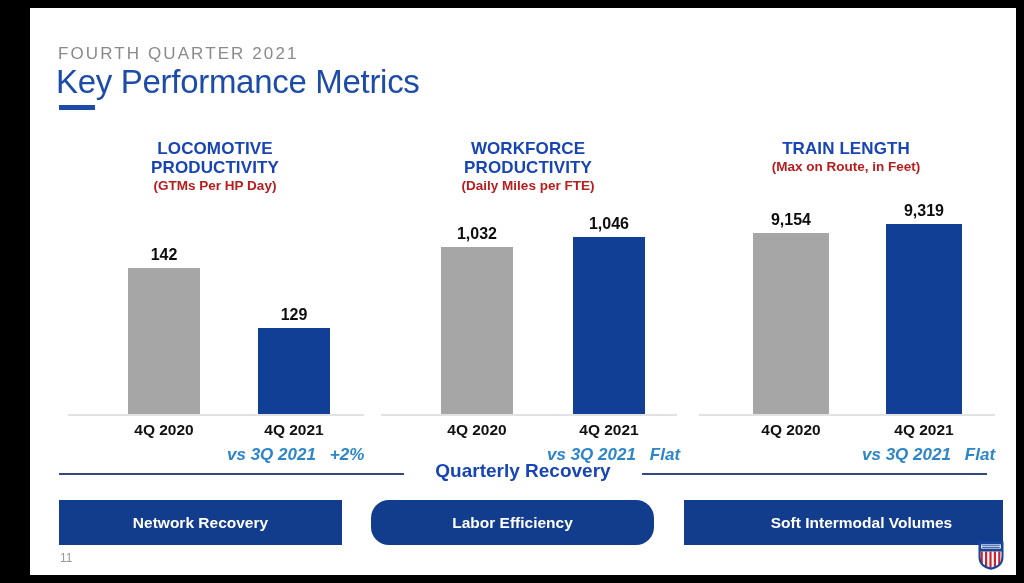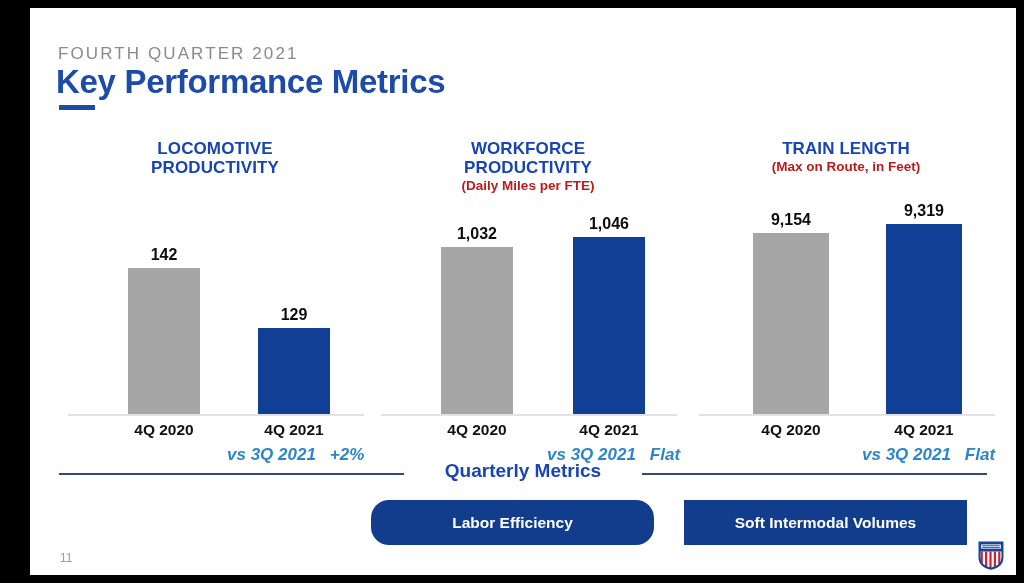--- a/index.html
+++ b/index.html
@@ -42,21 +42,21 @@
     letter-spacing: 2.1px;
     color: #8a8a8a;
     font-weight: 400;
     white-space: nowrap;
   }
   .page-title {
     position: absolute;
     left: 26px;
     top: 55px;
     font-size: 33px;
-    font-weight: bold;
+    font-weight: normal;
     color: #1C4BA8;
     letter-spacing: -0.3px;
     white-space: nowrap;
   }
   .title-rule {
     position: absolute;
     left: 29px;
     top: 97px;
     width: 36px;
     height: 5px;
@@ -186,21 +186,21 @@
     color: #ffffff;
     font-size: 15.5px;
     font-weight: bold;
     display: flex;
     align-items: center;
     justify-content: center;
     text-align: center;
   }
   #driver-0 { left: 29px;  width: 283px; }
   #driver-1 { left: 341px; width: 283px; border-radius: 18px; }
-  #driver-2 { left: 654px; width: 283px; }
+  #driver-2 { left: 654px; width: 283px; padding-left: 36px; }
 
   
   #page-number {
     position: absolute;
     left: 30px;
     top: 543px;
     font-size: 12px;
     color: #9a9a9a;
   }
   #brand-logo {
@@ -219,20 +219,21 @@
 
     <div class="eyebrow">FOURTH QUARTER 2021</div>
     <div class="page-title">Key Performance Metrics</div>
     <div class="title-rule"></div>
 
     <div class="panel" id="panel-0">
       <div class="panel-title two-line">
         <div>LOCOMOTIVE</div>
         <div>PRODUCTIVITY</div>
       </div>
+      <div class="panel-sub sub-2">(GTMs Per HP Day)</div>
       <div class="plot">
         <div class="axis-line"></div>
         <div class="bar gray" style="left:69px; width:72px; height:146px;"></div>
         <div class="bar blue" style="left:199px; width:72px; height:86px;"></div>
         <div class="bar-value" style="left:69px; width:72px; top:113px;">142</div>
         <div class="bar-value" style="left:199px; width:72px; top:173px;">129</div>
         <div class="cat-label" style="left:54px; width:102px;">4Q 2020</div>
         <div class="cat-label" style="left:184px; width:102px;">4Q 2021</div>
         <div class="vs-note" style="left:168px;">
           <span>vs 3Q 2021</span><span class="vs-delta">+2%</span>
@@ -275,23 +276,26 @@
         <div class="cat-label" style="left:183px; width:102px;">4Q 2021</div>
         <div class="vs-note" style="left:172px;">
           <span>vs 3Q 2021</span><span class="vs-delta">Flat</span>
         </div>
       </div>
     </div>
 
     <div id="drivers-header">
       <div class="rule" id="rule-left"></div>
       <div class="rule" id="rule-right"></div>
-      <div id="drivers-title">Quarterly Metrics</div>
-    </div>
-
+      <div id="drivers-title">Quarterly Recovery</div>
+    </div>
+
+    <div class="driver-box" id="driver-0">
+      <span>Network Recovery</span>
+    </div>
     <div class="driver-box" id="driver-1">
       <span>Labor Efficiency</span>
     </div>
     <div class="driver-box" id="driver-2">
       <span>Soft Intermodal Volumes</span>
     </div>
 
     <div id="page-number">11</div>
 
     <div id="brand-logo">

